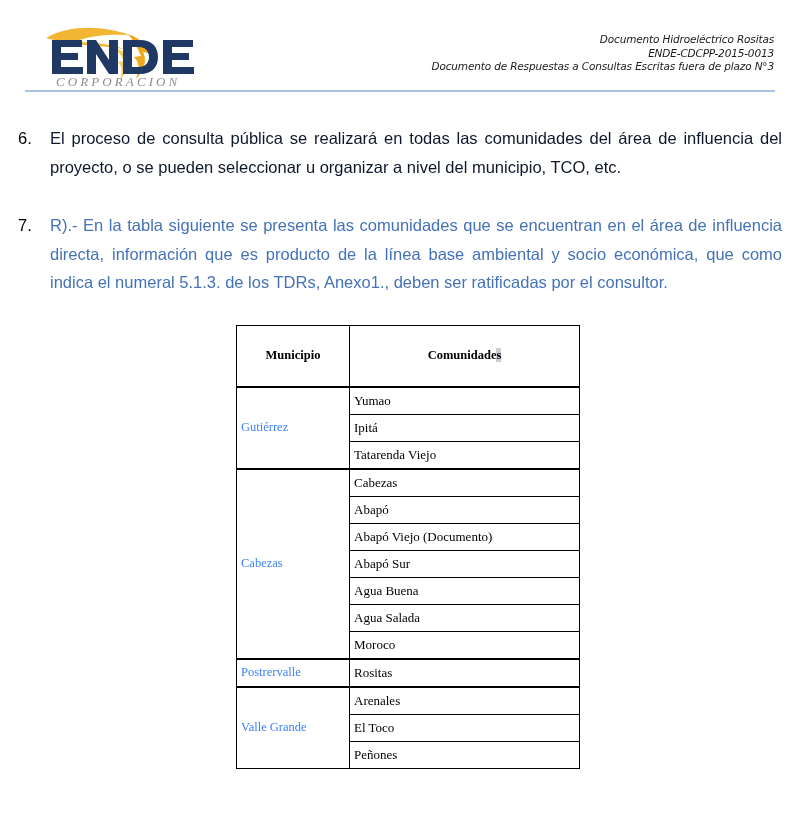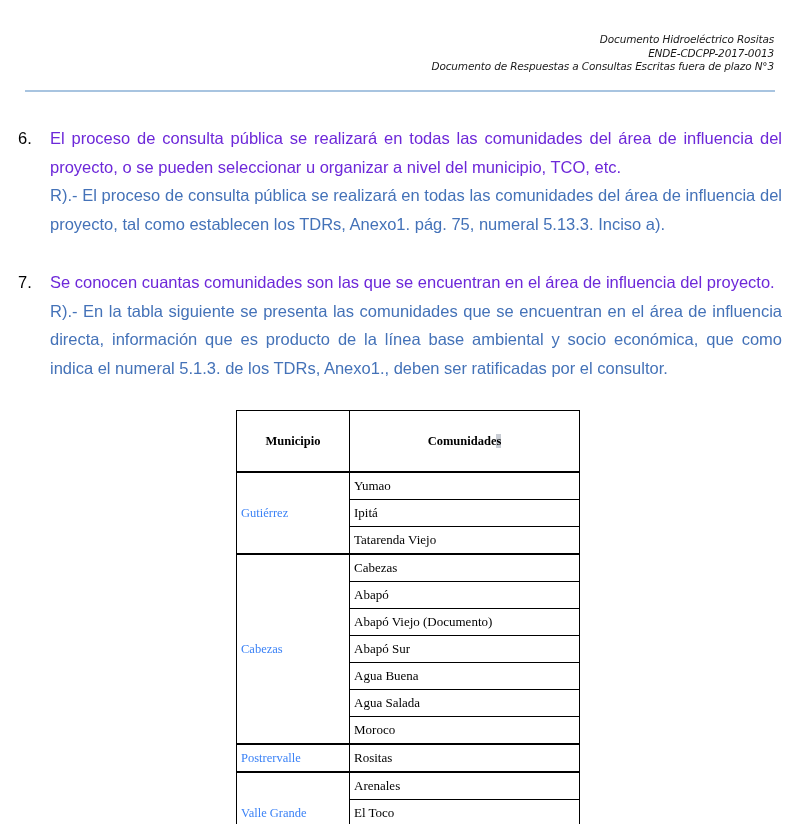--- a/index.html
+++ b/index.html
@@ -80,21 +80,21 @@
     left: 18px;
     top: 0;
     font-size: 16.5px;
     line-height: 28.5px;
     color: #000000;
   }
 
   .question-text {
     font-size: 16.5px;
     line-height: 28.5px;
-    color: #6d28d9;
+    color: #0f172a;
     text-align: justify;
     margin: 0;
   }
 
   .answer-text {
     font-size: 16.5px;
     line-height: 28.5px;
     color: #4472b8;
     text-align: justify;
     margin: 0;
@@ -154,41 +154,65 @@
 
   .sel-highlight {
     background: #c9cdd4;
   }
 </style>
 </head>
 <body>
 
 <div class="page-header">
 
+  <div class="logo-block">
+    <svg class="logo-svg" viewBox="0 0 160 66" xmlns="http://www.w3.org/2000/svg">
+
+      <g>
+        <path d="M2 16 C 26 2, 60 4, 86 13 C 70 12, 46 13, 30 20 C 48 20, 66 22, 80 27 C 58 23, 26 24, 2 16 Z" fill="#f2b632"></path>
+        <path d="M84 12 C 96 16, 104 24, 108 32 L 99 30 C 103 38, 101 48, 92 57
+                 C 96 46, 95 40, 90 35 L 97 34 C 93 25, 89 18, 84 12 Z" fill="#f0a81e"></path>
+        <path d="M70 26 C 80 29, 86 34, 89 40 L 81 38 C 84 45, 82 52, 76 58
+                 C 79 49, 78 44, 74 40 L 80 39 C 77 33, 74 29, 70 26 Z" fill="#f8cf5c"></path>
+      </g>
+
+      <g fill="#1f3864">
+
+        <path d="M8 18 L38 18 L38 25 L17 25 L17 31 L34 31 L34 38 L17 38 L17 45 L39 45 L39 52 L8 52 Z"></path>
+
+        <path d="M43 18 L52 18 L65 38 L65 18 L74 18 L74 52 L65 52 L52 32 L52 52 L43 52 Z"></path>
+
+        <path d="M79 18 L96 18 C108 18, 114 25, 114 35 C114 45, 108 52, 96 52 L79 52 Z
+                 M88 25 L88 45 L95 45 C101 45, 105 41, 105 35 C105 29, 101 25, 95 25 Z"></path>
+
+        <path d="M119 18 L149 18 L149 25 L128 25 L128 31 L145 31 L145 38 L128 38 L128 45 L150 45 L150 52 L119 52 Z"></path>
+      </g>
+
+      <text x="12" y="64" font-family="Liberation Serif, serif" font-size="13" font-style="italic" letter-spacing="3.1" fill="#8e8e8e">CORPORACION</text>
+    </svg>
+  </div>
 
   <div class="header-meta">
     <div>Documento Hidroeléctrico Rositas</div>
-    <div>ENDE-CDCPP-2017-0013</div>
+    <div>ENDE-CDCPP-2015-0013</div>
     <div>Documento de Respuestas a Consultas  Escritas fuera de plazo N°3</div>
   </div>
 
   <div class="header-rule"></div>
 </div>
 
 <div class="doc-body">
 
   <div class="qa-item first">
     <span class="item-number">6.</span>
     <p class="question-text">El proceso de consulta pública se realizará en todas las comunidades del área de influencia del proyecto, o se pueden seleccionar u organizar a nivel del municipio, TCO, etc.</p>
-    <p class="answer-text">R).- El proceso de consulta pública se realizará en todas las comunidades del área de influencia del proyecto, tal como establecen los TDRs, Anexo1. pág. 75, numeral 5.13.3. Inciso a).</p>
   </div>
 
   <div class="qa-item">
     <span class="item-number">7.</span>
-    <p class="question-text">Se conocen cuantas comunidades son las que se encuentran en el área de influencia del proyecto.</p>
     <p class="answer-text">R).- En la tabla siguiente se presenta las comunidades que se encuentran en el área de influencia directa, información que es producto de la línea base ambiental y socio económica, que como indica el numeral 5.1.3. de los TDRs, Anexo1., deben ser ratificadas por el consultor.</p>
   </div>
 
   <div class="table-wrap">
     <table class="communities">
       <thead>
         <tr>
           <th class="col-municipio">Municipio</th>
           <th class="col-comunidades"><span>Comunidade</span><span class="sel-highlight">s</span></th>
         </tr>

